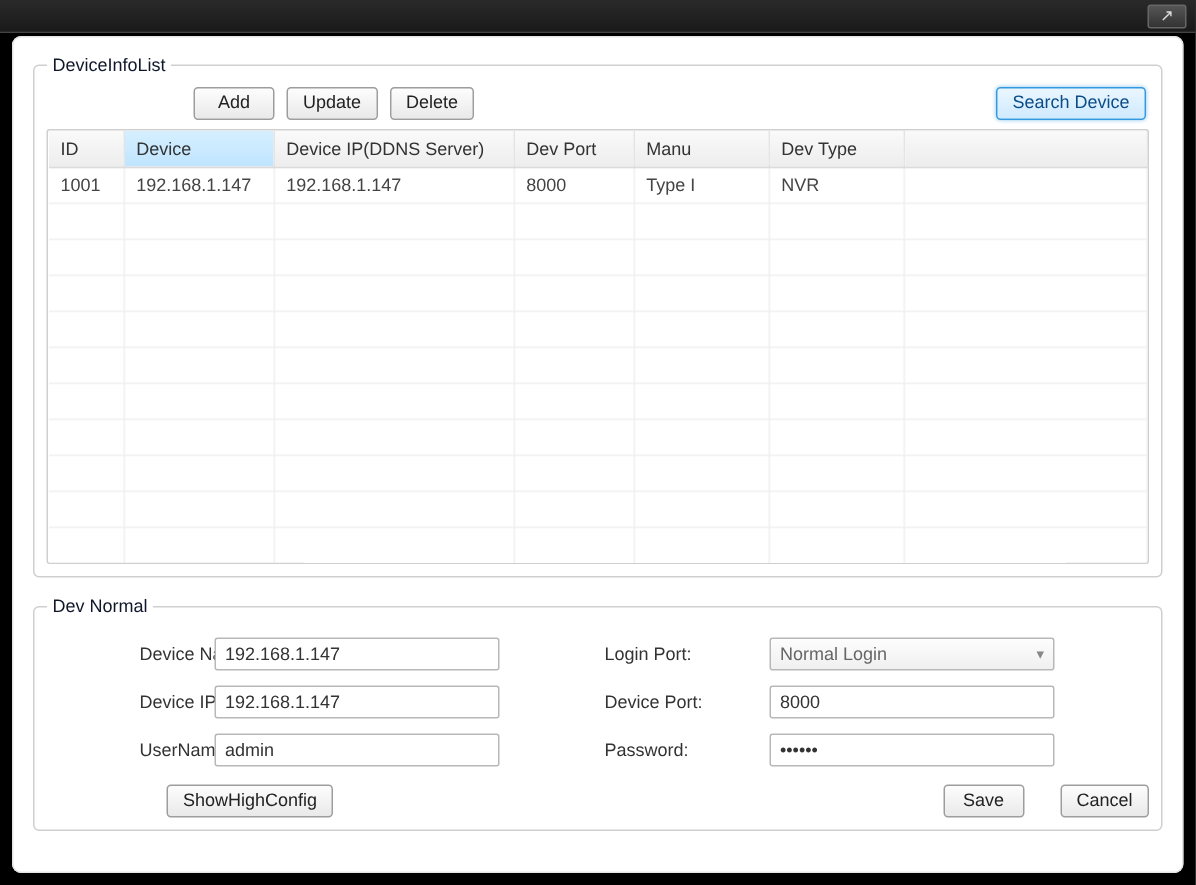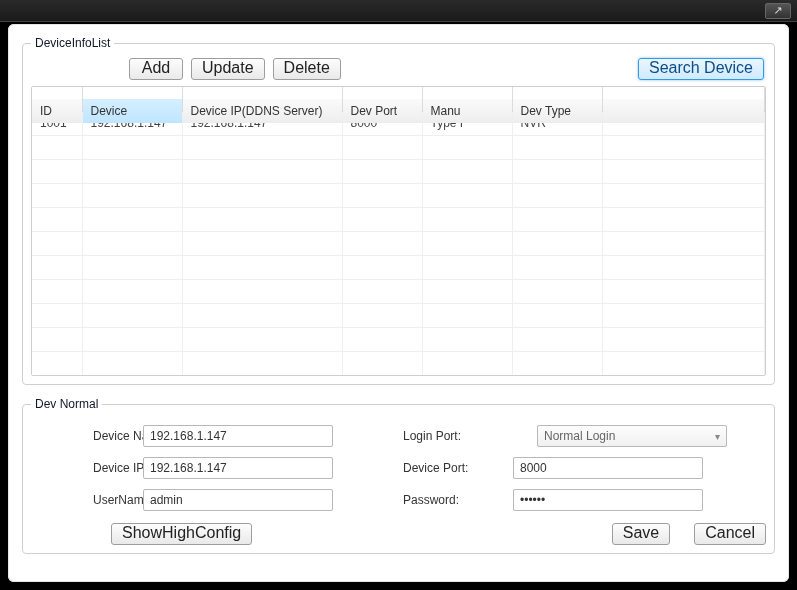--- a/index.html
+++ b/index.html
@@ -26,21 +26,21 @@
   
   fieldset {
     border:1px solid #cfcfcf; border-radius:4px; margin:0 0 12px 0; padding:8px 8px 8px 8px;
   }
   legend { padding:0 4px; color:#0f172a; font-size:12px; }
   .btn {
     display:inline-block; min-width:54px; height:22px; line-height:18px;
     padding:0 10px; text-align:center;
     background:linear-gradient(to bottom,#fdfdfd,#e9e9e9);
     border:1px solid #9d9d9d; border-radius:3px; color:#222;
-    cursor:default; user-select:none; white-space:nowrap; font-size:16px;
+    cursor:default; user-select:none; white-space:nowrap; font-size:12px;
   }
   .btn.primary {
     background:linear-gradient(to bottom,#eaf6ff,#cfeaff);
     border:1px solid #3399e0; color:#0b4d88;
     box-shadow:0 0 3px rgba(51,153,224,.6);
   }
   .toolbar-row {
     display:flex; align-items:center; gap:8px; padding:0 2px 6px 2px;
   }
   .toolbar-left { display:flex; gap:8px; margin-left:96px; }
@@ -48,21 +48,21 @@
   
   .grid {
     border:1px solid #cfcfcf; border-radius:2px; height:290px; overflow:auto;
     background:#fff;
   }
   table.grid-table { width:100%; border-collapse:collapse; table-layout:fixed; }
   .grid-table th {
     text-align:left; font-weight:normal; padding:4px 8px; height:24px;
     background:linear-gradient(to bottom,#fafafa,#ededed);
     border-right:1px solid #dcdcdc; border-bottom:1px solid #cfcfcf;
-    color:#333; position:sticky; top:12px;
+    color:#333; position:sticky; top:0;
   }
   .grid-table th.sorted {
     background:linear-gradient(to bottom,#d5efff,#bfe5ff);
   }
   .grid-table td {
     padding:4px 8px; height:24px; border-right:1px solid #efefef; border-bottom:1px solid #efefef;
     color:#444; white-space:nowrap; overflow:hidden; text-overflow:ellipsis;
   }
   .grid-table tr.empty td { color:transparent; }
   
@@ -71,21 +71,21 @@
     align-items:center; padding:6px 2px 2px 2px;
   }
   .form-grid .lbl { color:#333; }
   .input {
     height:22px; border:1px solid #b8b8b8; border-radius:2px; background:#fff; padding:2px 6px;
     font-size:12px; color:#333; width:190px;
   }
   .select {
     height:22px; width:190px; border:1px solid #b8b8b8; border-radius:2px;
     background:linear-gradient(to bottom,#fdfdfd,#f0f0f0); padding:2px 6px;
-    display:flex; align-items:center; justify-content:space-between; color:#666;margin-left:24px;
+    display:flex; align-items:center; justify-content:space-between; color:#666;
   }
   .select .caret { font-size:10px; color:#888; }
   .btn-row { display:flex; gap:24px; align-items:center; padding-top:10px; }
   .btn-row .spacer { flex:1; }
 </style>
 </head>
 <body>
 
 <div class="outer">
   <div class="titlebar">

